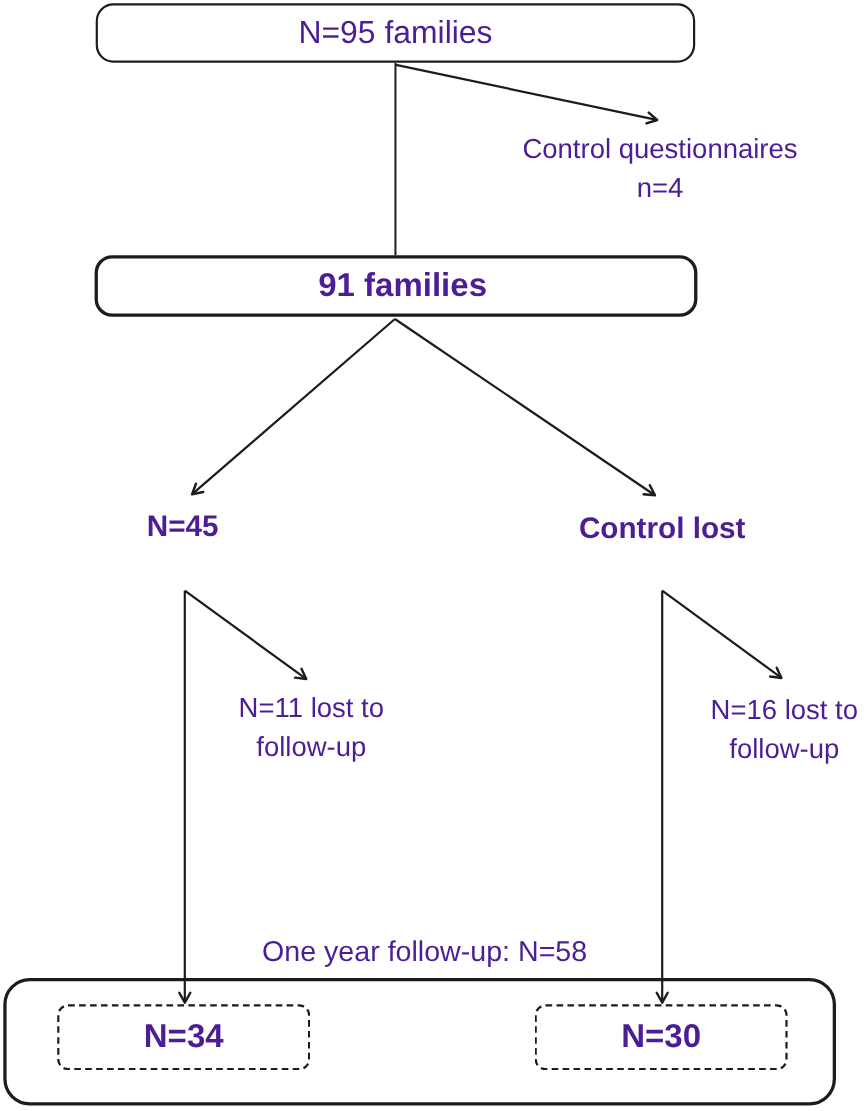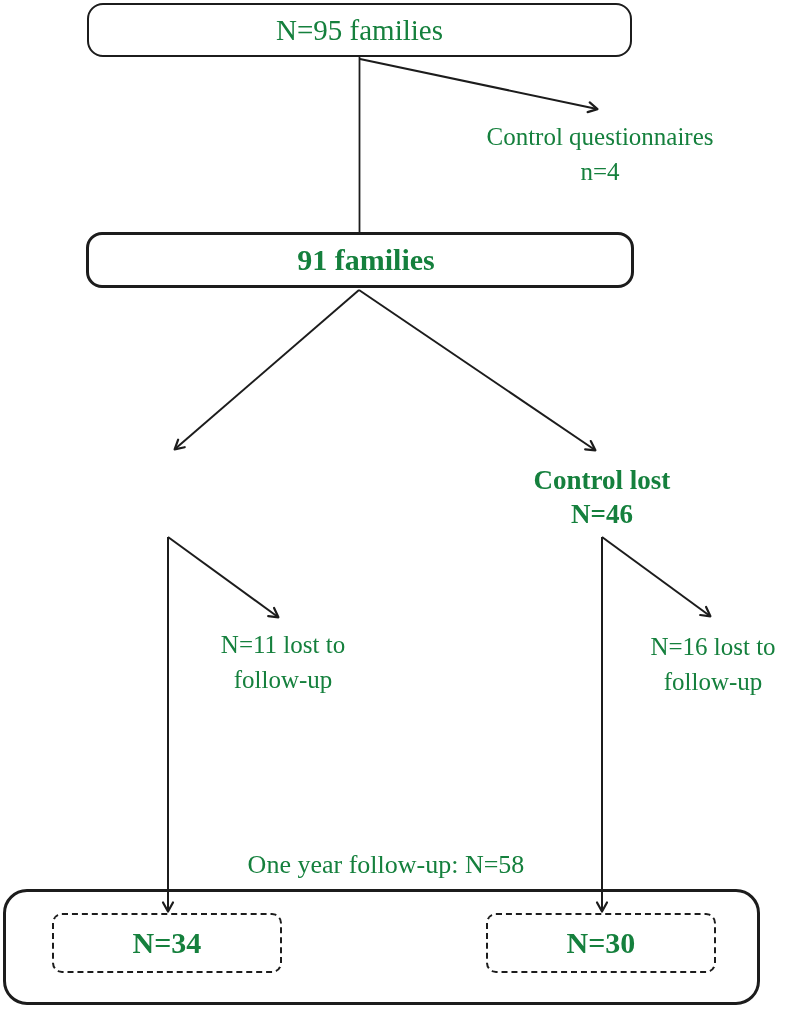--- a/index.html
+++ b/index.html
@@ -5,22 +5,22 @@
   html, body {
     margin: 0;
     padding: 0;
     background: #ffffff;
   }
   .canvas {
     position: relative;
     width: 788px;
     height: 1010px;
     background: #ffffff;
-    font-family: Liberation Serif, serif;
-    color: #15803d;
+    font-family: Liberation Sans, sans-serif;
+    color: #4c1d95;
     overflow: hidden;
   }
   .lines-svg {
     position: absolute;
     left: 0; top: 0;
     width: 788px; height: 1010px;
   }
   .node {
     position: absolute;
     display: flex;
@@ -124,25 +124,25 @@
   <div class="label-block lbl-excluded">
     <div>Control questionnaires</div>
     <div>n=4</div>
   </div>
 
   <div class="node box-solid box-eligible">
     <span>91 families</span>
   </div>
 
   <div class="label-block lbl-intervention">
+    <div>N=45</div>
   </div>
 
   <div class="label-block lbl-control">
     <div>Control lost</div>
-    <div>N=46</div>
   </div>
 
   <div class="label-block lbl-lost-left">
     <div>N=11 lost to</div>
     <div>follow-up</div>
   </div>
 
   <div class="label-block lbl-lost-right">
     <div>N=16 lost to</div>
     <div>follow-up</div>

